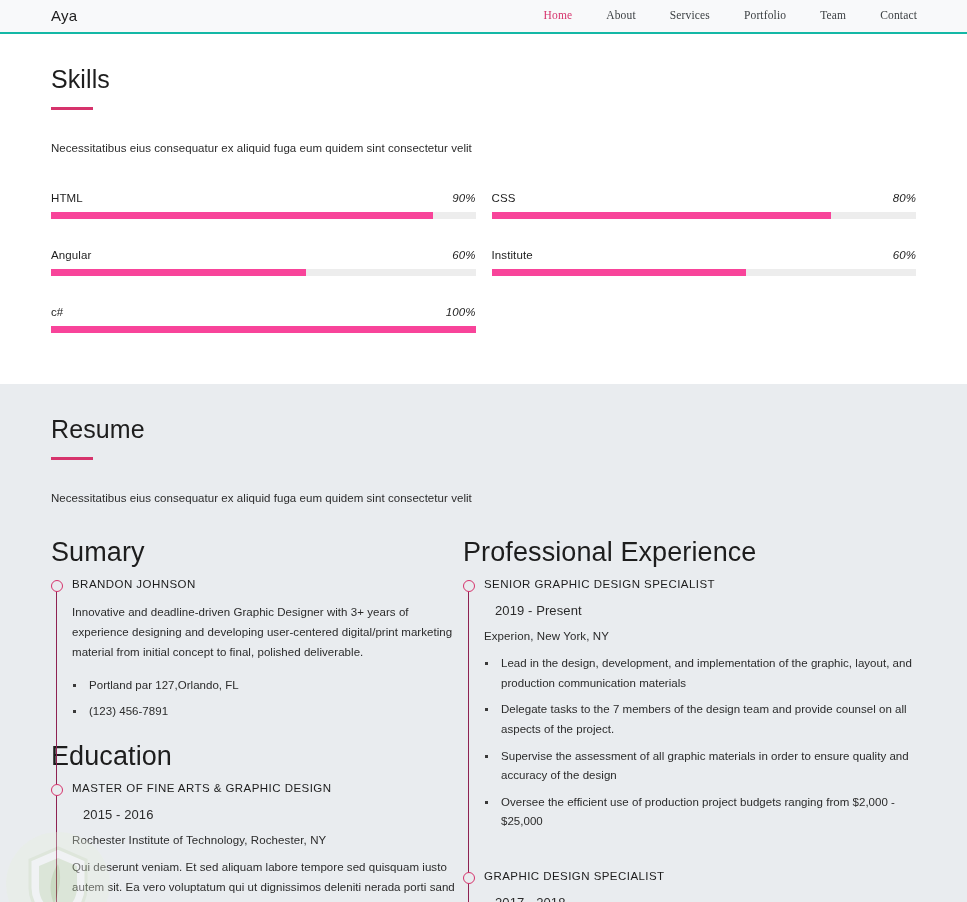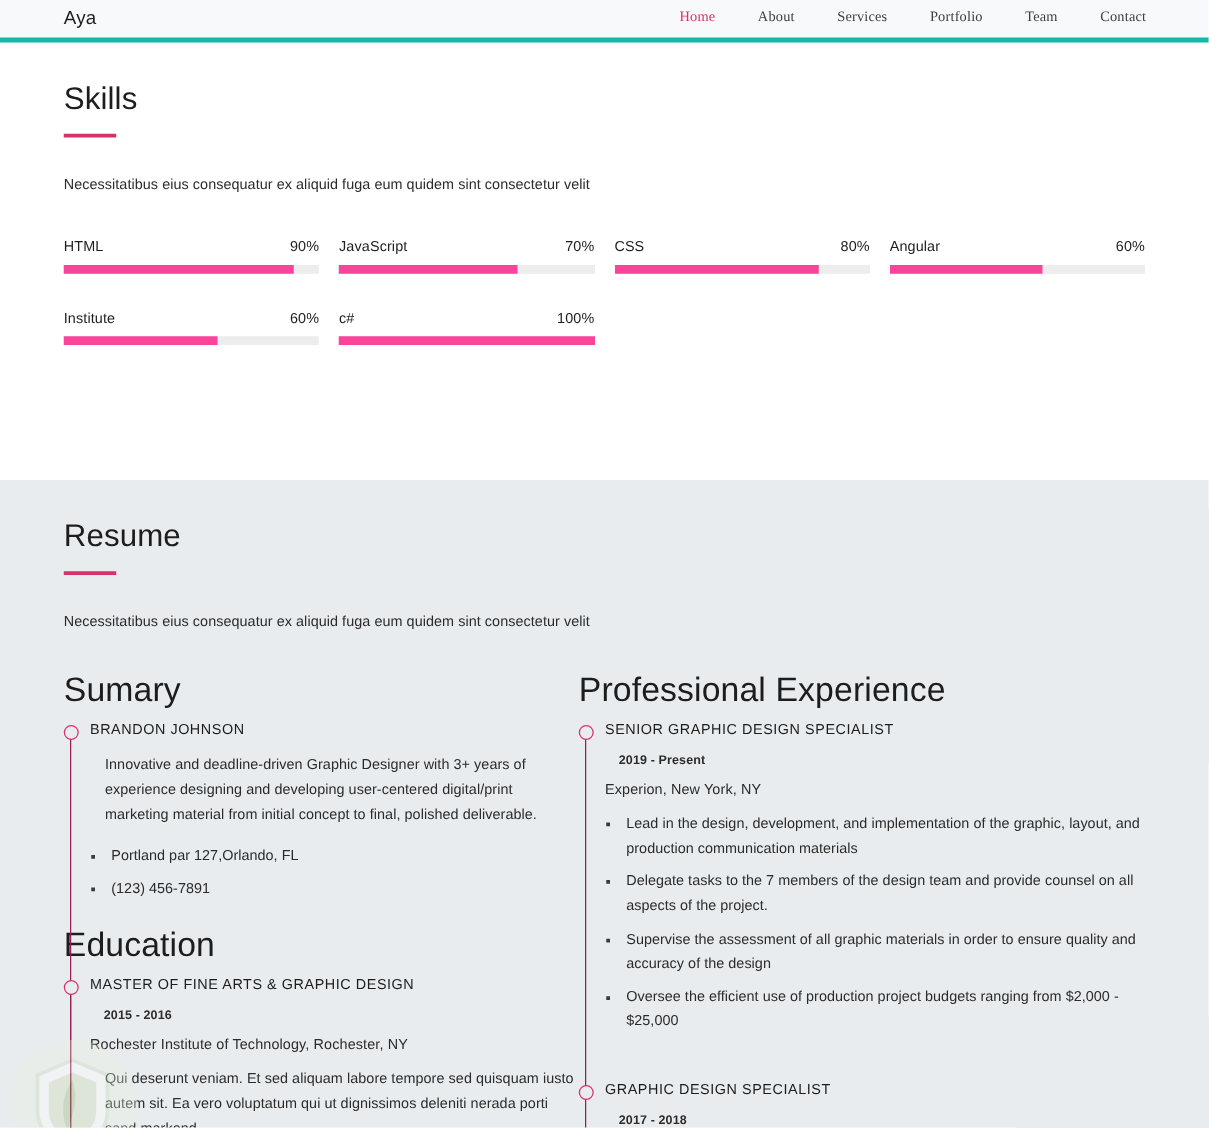--- a/index.html
+++ b/index.html
@@ -14,21 +14,21 @@
     -webkit-font-smoothing: antialiased;
   }
 
   .page { position: relative; width: 967px; height: 902px; overflow: hidden; }
 
   
   .site-header {
     position: relative;
     height: 34px;
     background: #f8f9fa;
-    border-bottom: 4px solid #14b8a6;
+    border-bottom: 2px solid #14b8a6;
     display: flex;
     align-items: center;
     padding: 0 50px 0 51px;
     z-index: 40;
   }
   .brand {
     font-size: 15px;
     font-weight: 400;
     letter-spacing: .2px;
     color: #1d1d1d;
@@ -87,38 +87,38 @@
     font-size: 11.5px;
     color: #2b2b2b;
     letter-spacing: .05px;
     line-height: 1.5;
   }
 
   
   .skills-grid {
     margin-top: 35px;
     display: grid;
-    grid-template-columns: 1fr 1fr 1fr 1fr;
+    grid-template-columns: 1fr 1fr;
     column-gap: 16px;
     row-gap: 0px;
   }
   .skill {
     padding-bottom: 30px;
   }
   .skill-head {
     display: flex;
     justify-content: space-between;
     align-items: baseline;
     font-size: 11.5px;
     color: #1d1d1d;
     letter-spacing: .1px;
     margin-bottom: 8px;
   }
   .skill-name { font-weight: 400; }
-  .skill-val  { font-weight: 400; }
+  .skill-val  { font-weight: 400; font-style: italic; }
   .skill-track {
     position: relative;
     width: 100%;
     height: 7px;
     background: #ededed;
   }
   .skill-fill {
     position: absolute;
     left: 0; top: 0; bottom: 0;
     background: #f8449a;
@@ -168,39 +168,37 @@
   }
   .tl-heading {
     font-size: 11.5px;
     text-transform: uppercase;
     letter-spacing: .45px;
     color: #1d1d1d;
     line-height: 1.35;
     margin-bottom: 11px;
   }
   .tl-date {
-    font-size: 10px;
+    font-size: 13px;
     color: #2b2b2b;
     margin: 0 0 12px 11px;
     letter-spacing: .1px;
-    font-weight: bold;
   }
   .tl-sub {
     font-size: 11.5px;
     color: #2b2b2b;
     margin-bottom: 12px;
     letter-spacing: .1px;
   }
   .tl-text {
     font-size: 11.5px;
     color: #2b2b2b;
     line-height: 1.72;
     margin-bottom: 13px;
     letter-spacing: .05px;
-    margin-left: 12px;
   }
   .tl-list { list-style: none; margin: 0 0 4px 0; padding: 0; }
   .tl-list li {
     position: relative;
     font-size: 11.5px;
     color: #2b2b2b;
     line-height: 1.7;
     padding-left: 17px;
     margin-bottom: 7px;
     letter-spacing: .03px;
@@ -255,29 +253,20 @@
       <div class="skill">
         <div class="skill-head">
           <span class="skill-name">HTML</span>
           <span class="skill-val">90%</span>
         </div>
         <div class="skill-track">
           <div class="skill-fill" style="width: 90%;"></div>
         </div>
       </div>
 
-      <div class="skill">
-        <div class="skill-head">
-          <span class="skill-name">JavaScript</span>
-          <span class="skill-val">70%</span>
-        </div>
-        <div class="skill-track">
-          <div class="skill-fill" style="width: 70%;"></div>
-        </div>
-      </div>
 
       <div class="skill">
         <div class="skill-head">
           <span class="skill-name">CSS</span>
           <span class="skill-val">80%</span>
         </div>
         <div class="skill-track">
           <div class="skill-fill" style="width: 80%;"></div>
         </div>
       </div>

